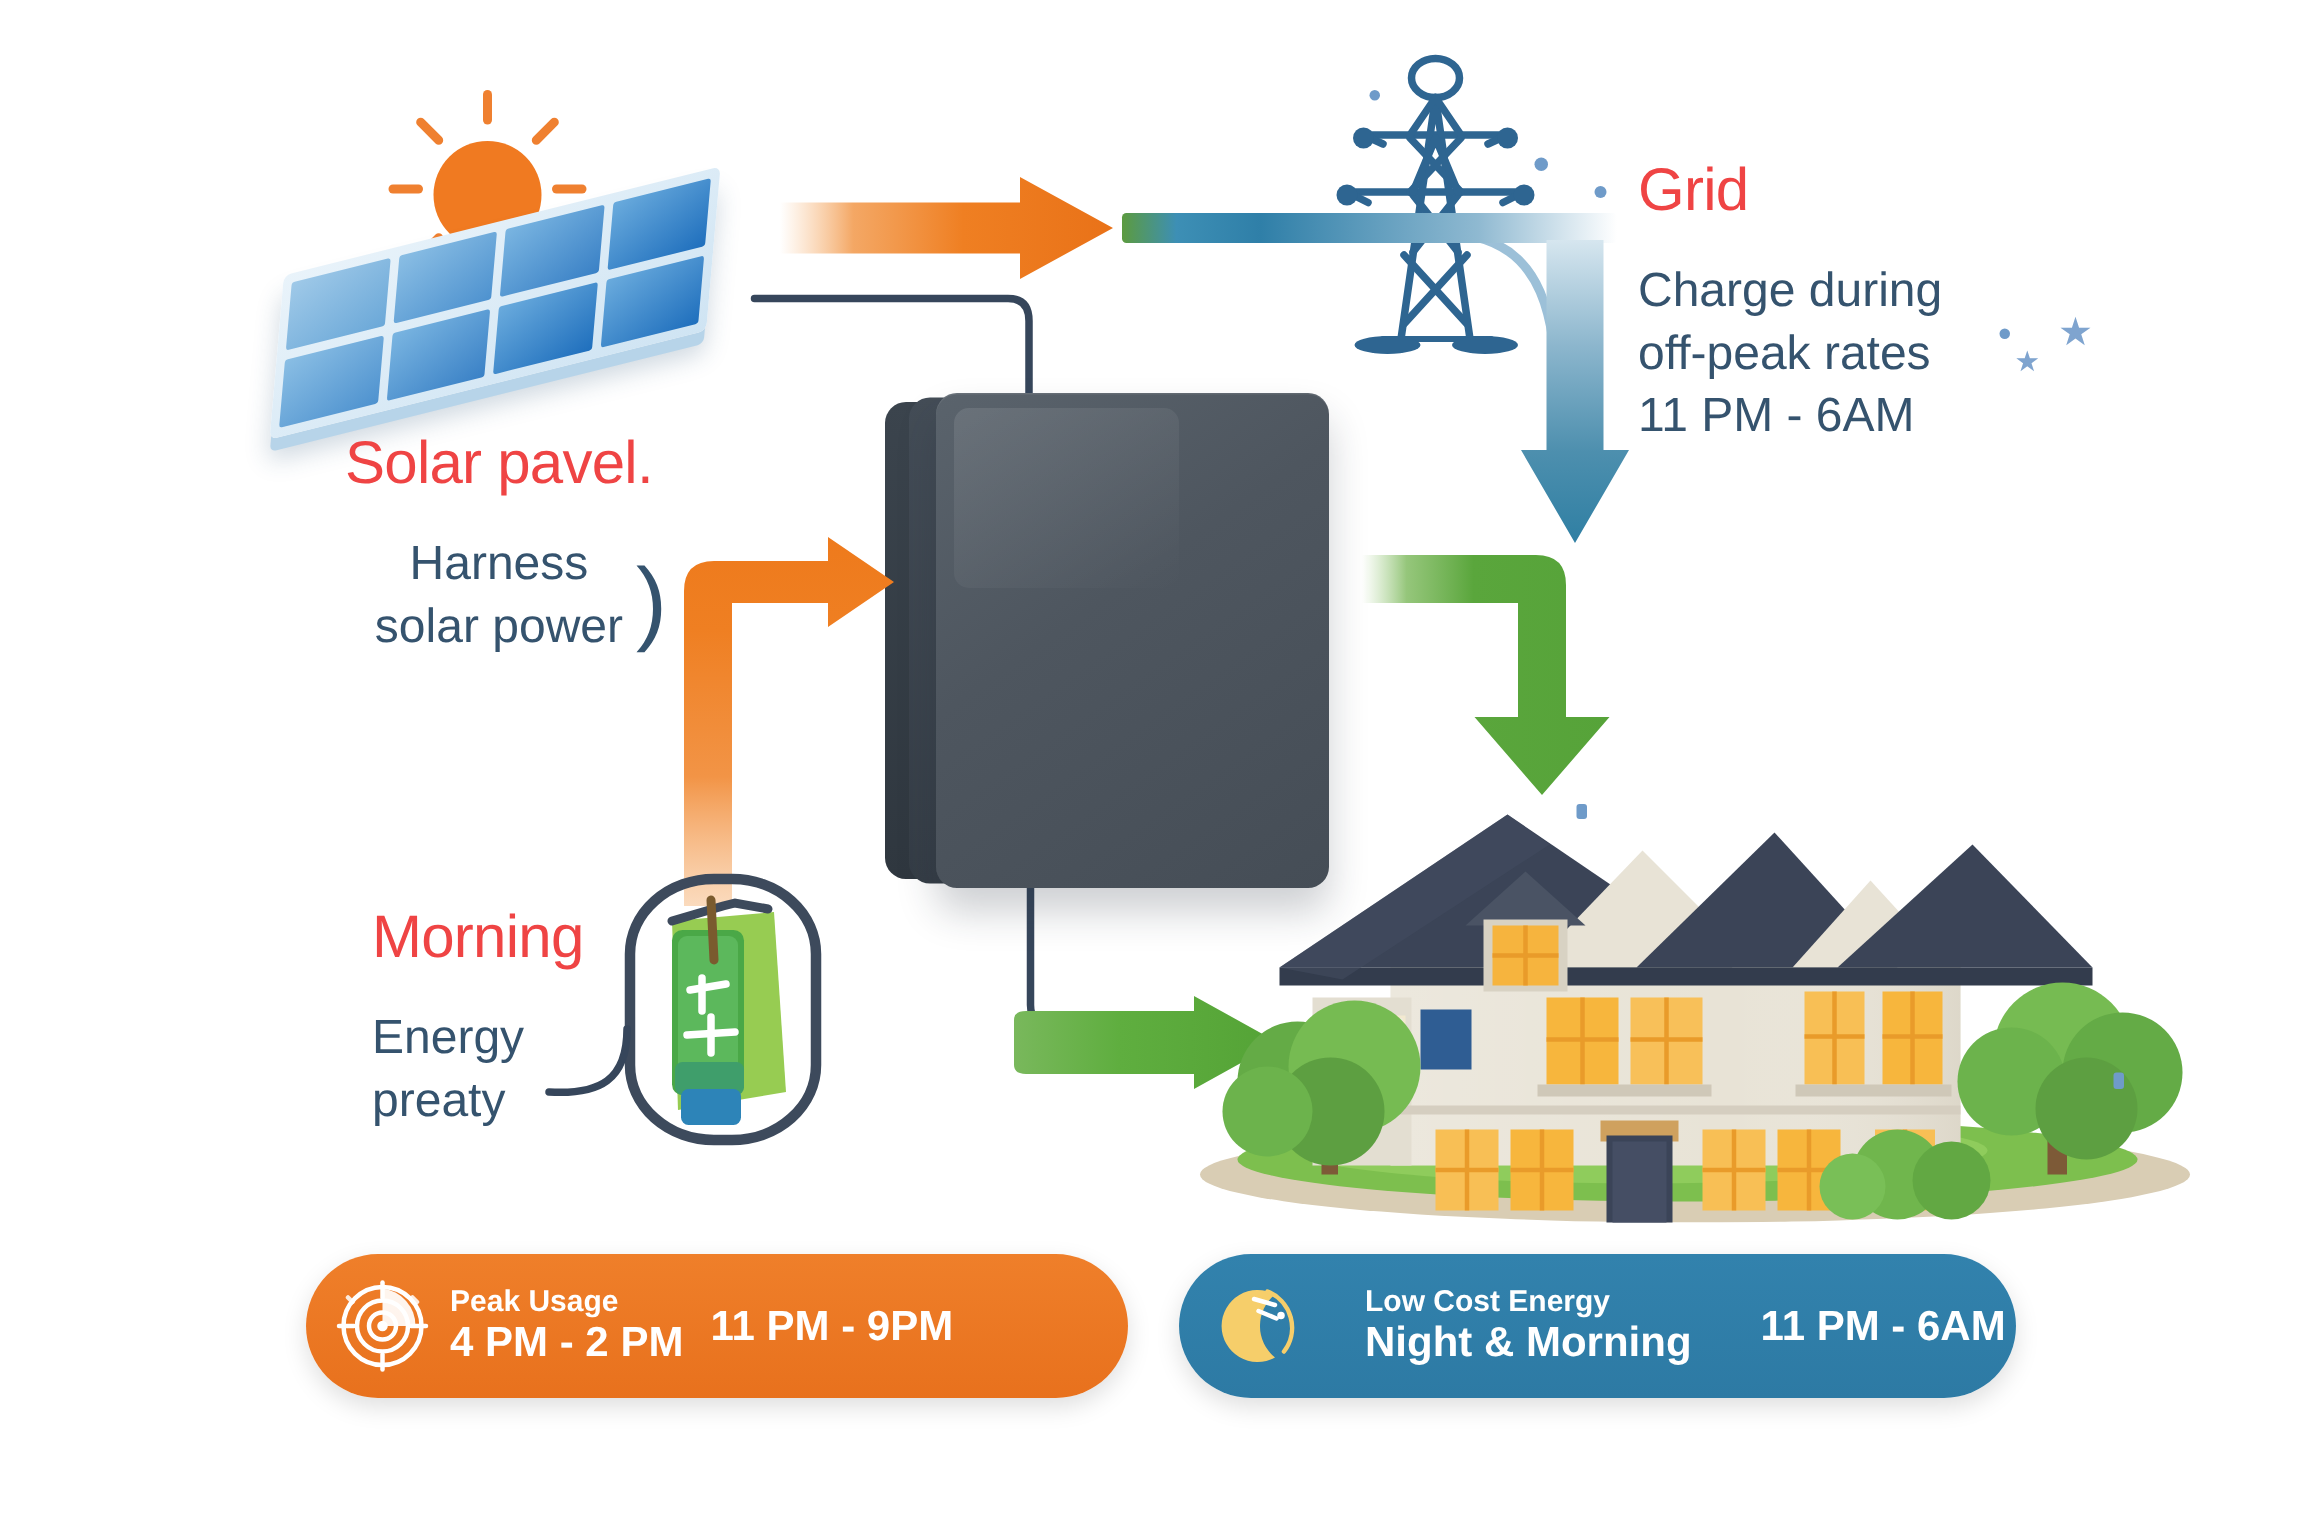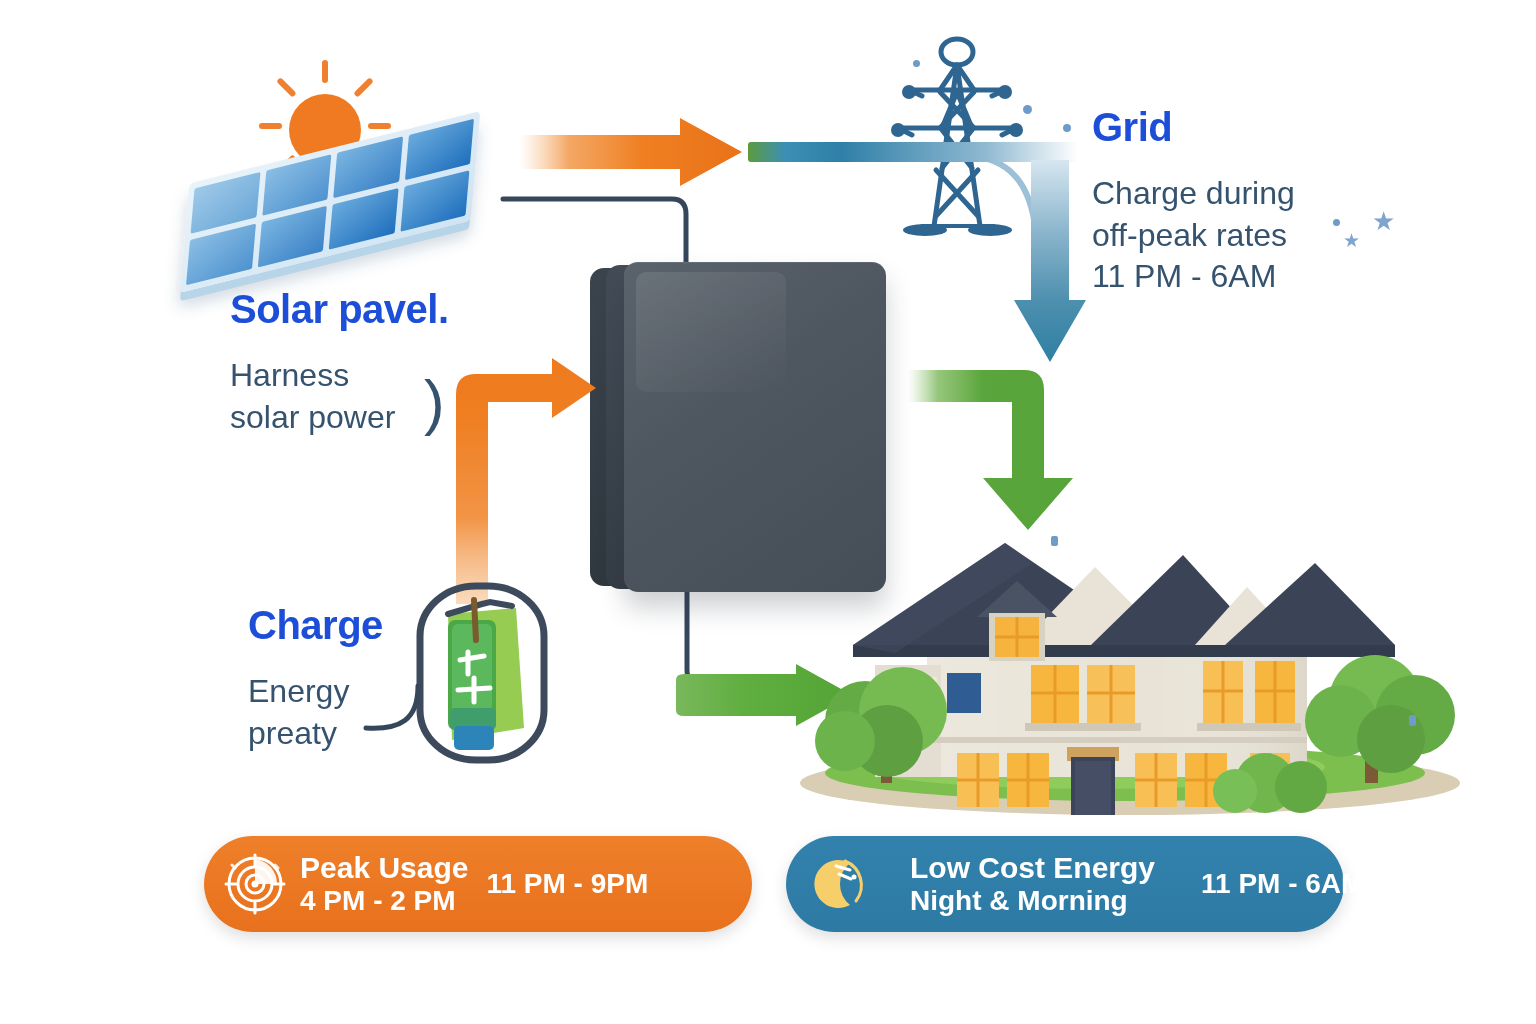--- a/index.html
+++ b/index.html
@@ -7,21 +7,21 @@
     width: 1536px; height: 1024px;
     background: #ffffff;
     font-family: "Liberation Sans", sans-serif;
     overflow: hidden;
   }
   #stage { position: relative; width: 1536px; height: 1024px; background: #fff; }
 
   
   .label-block { position: absolute; }
   .label-title {
-    font-size: 40px; font-weight: bold; color: #1d4ed8;
+    font-size: 40px; font-weight: normal; color: #ef4444;
     letter-spacing: -0.5px; line-height: 1.05; white-space: nowrap;
   }
   .label-sub {
     font-size: 32px; font-weight: 400; color: #35536e;
     line-height: 1.3; margin-top: 25px; white-space: pre-line;
   }
 
   
   .sun-core {
     position: absolute; width: 72px; height: 72px; border-radius: 50%;
@@ -93,21 +93,21 @@
   
   .pill {
     position: absolute; display: flex; align-items: center;
     border-radius: 48px; height: 96px; padding: 0 26px 0 20px;
     box-shadow: 0 6px 16px rgba(0,0,0,.13);
   }
   .pill-orange { background: linear-gradient(180deg,#ef7f2a,#e8711d); }
   .pill-blue   { background: linear-gradient(180deg,#3282ad,#2d7aa4); gap: 28px; }
   .pill-icon { width: 62px; height: 62px; flex: 0 0 62px; margin-right: 14px; }
   .pill-texts { display: flex; flex-direction: column; justify-content: center; }
-  .pill-t1 { font-size: 30px; font-weight: bold; color: #fff; line-height: 1.08; white-space: nowrap; }
+  .pill-t1 { font-size: 20px; font-weight: bold; color: #fff; line-height: 1.08; white-space: nowrap; }
   .pill-t2 { font-size: 28px; font-weight: bold; color: #fff; line-height: 1.12; white-space: nowrap; }
   .pill-time {
     font-size: 28px; font-weight: bold; color: #fff;
     margin-left: 18px; white-space: nowrap;
   }
 
   
   .star { position: absolute; color: #7fa4cf; }
   .dot  { position: absolute; border-radius: 50%; background: #6f9bc9; }
 </style>
@@ -134,21 +134,21 @@
       <div class="panel-cell pc2"></div>
       <div class="panel-cell pc3"></div>
       <div class="panel-cell pc4"></div>
       <div class="panel-cell pc2"></div>
       <div class="panel-cell pc3"></div>
       <div class="panel-cell pc4"></div>
       <div class="panel-cell pc4"></div>
     </div>
   </div>
 
-  <div class="label-block" style="left:230px;top:288px;">
+  <div class="label-block" style="left:230px;top:288px;text-align:center;">
     <div class="label-title">Solar pavel.</div>
     <div class="label-sub">Harness
 solar power</div>
   </div>
 
   <div style="position:absolute;left:424px;top:366px;font-size:62px;color:#35536e;font-family:'Liberation Sans',sans-serif;">)</div>
 
   <div class="pylon" style="left:862px;top:30px;">
     <svg width="190" height="220" viewBox="0 0 190 220">
       <g fill="none" stroke="#2e6591" stroke-width="5" stroke-linecap="round" stroke-linejoin="round">
@@ -279,21 +279,21 @@
         <path d="M62 100 L62 124"></path>
       </g>
     </svg>
   </div>
 
   <svg class="conn" style="left:362px;top:676px;" width="70" height="60">
     <path d="M4 52 C38 54 56 44 56 10" fill="none" stroke="#36465b" stroke-width="5" stroke-linecap="round"></path>
   </svg>
 
   <div class="label-block" style="left:248px;top:604px;">
-    <div class="label-title">Charge</div>
+    <div class="label-title">Morning</div>
     <div class="label-sub">Energy
 preaty</div>
   </div>
 
   <svg class="arrow" style="left:676px;top:664px;" width="180" height="64">
     <defs>
       <linearGradient id="ghA" x1="0" y1="0" x2="1" y2="0">
         <stop offset="0%" stop-color="#79b85c"></stop>
         <stop offset="40%" stop-color="#5fae3f"></stop>
         <stop offset="100%" stop-color="#54a336"></stop>

